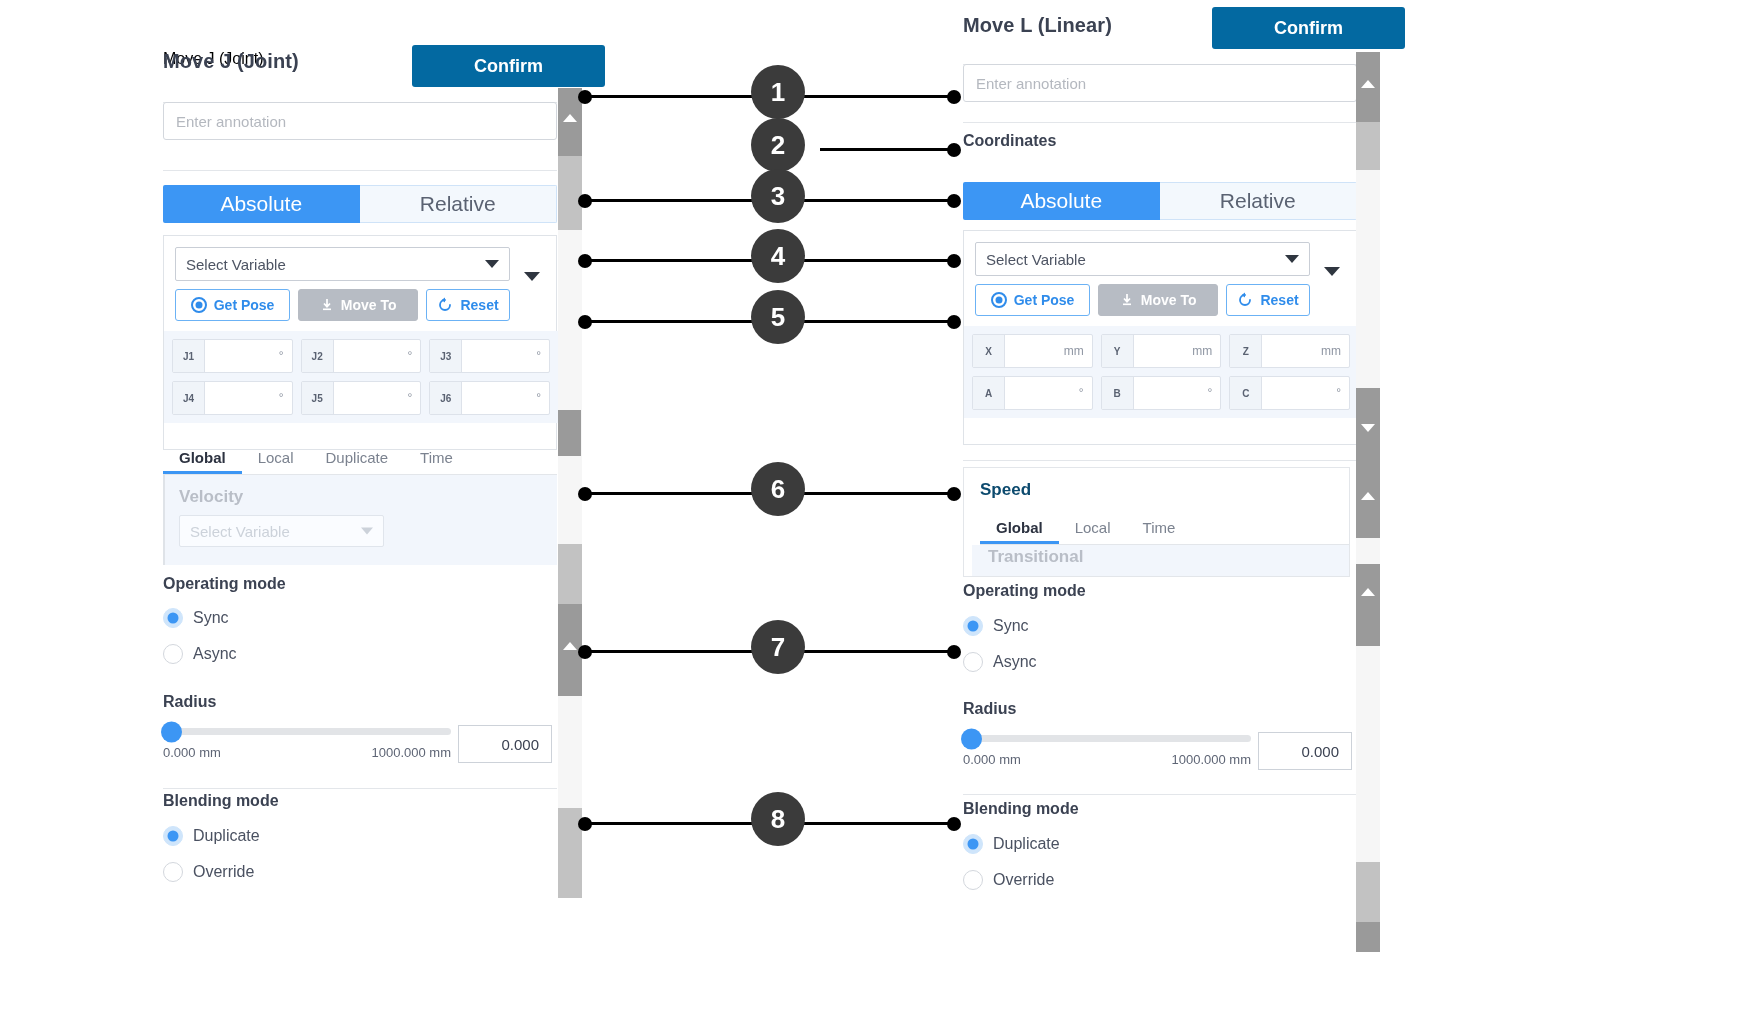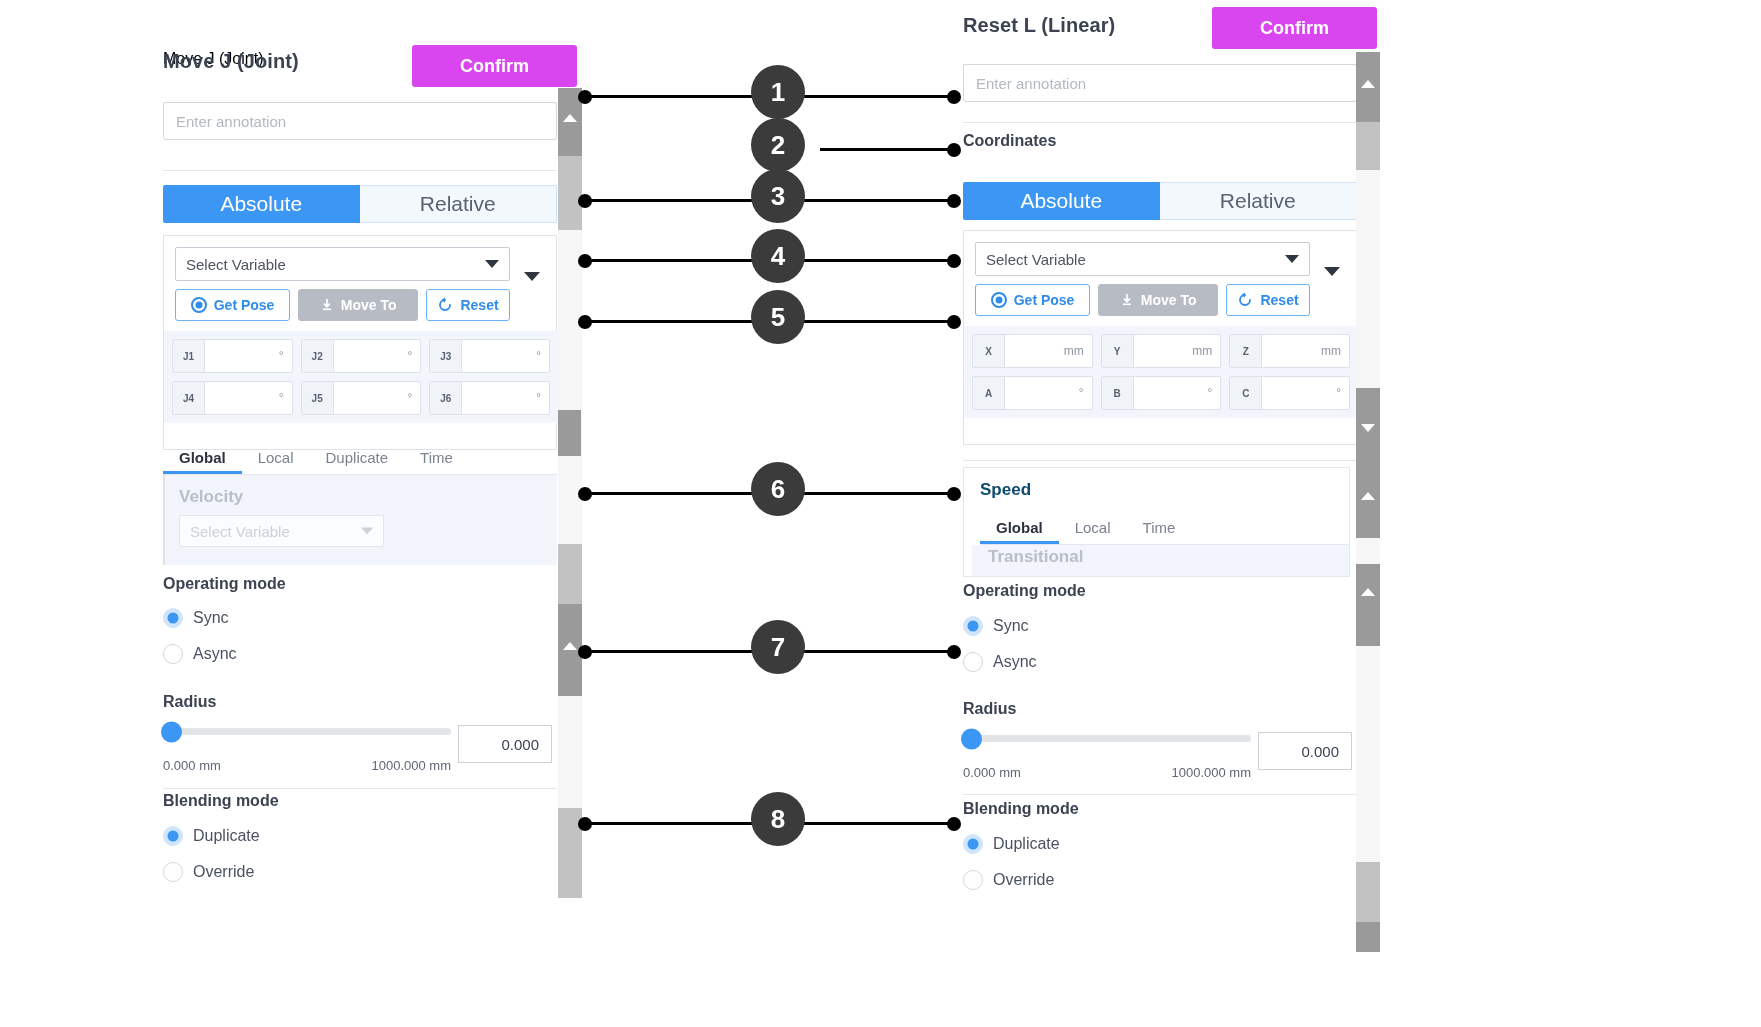--- a/index.html
+++ b/index.html
@@ -12,22 +12,22 @@
   }
   .stage { position: relative; width: 1761px; height: 1027px; background:#fff; }
 
   
   .panel { position: absolute; background: #fff; }
 
   .panel-title {
     font-size: 20px; font-weight: bold; color: #3b4252; letter-spacing: .1px;
   }
   .confirm-btn {
-    background:#d946ef; color:#fff; border:none; border-radius:3px;
-    font-size:18px; font-weight:bold; height:42px; width:165px;
+    background:#0369a1; color:#fff; border:none; border-radius:3px;
+    font-size:18px; font-weight:bold; height:42px; width:193px;
     display:flex; align-items:center; justify-content:center;
     font-family:"Liberation Sans", sans-serif;
   }
   .hrule { height:1px; background:#e3e6ea; width:100%; }
 
   .annot-input {
     height:38px; border:1px solid #d3d7dd; border-radius:3px; background:#fff;
     display:flex; align-items:center; padding:0 12px;
     color:#b4b8bf; font-size:15px;
   }
@@ -101,21 +101,21 @@
   }
   .radio.checked .dot { background:#cfe5fb; border-color:#cfe5fb; }
   .radio.checked .dot::after{
     content:""; position:absolute; left:50%; top:50%; transform:translate(-50%,-50%);
     width:11px;height:11px;border-radius:50%;background:#3c96f4;
   }
   .radio .txt { font-size:16px; color:#4a5161; }
   .track { height:7px; background:#e2e4e7; border-radius:4px; position:relative; }
   .knob { position:absolute; left:-2px; top:50%; transform:translateY(-50%);
           width:21px;height:21px;border-radius:50%;background:#3c96f4; }
-  .minmax { display:flex; justify-content:space-between; font-size:13px; color:#5e6575; margin-top:23px;}
+  .minmax { display:flex; justify-content:space-between; font-size:13px; color:#5e6575; margin-top:10px;}
   .numbox {
     border:1px solid #cdd2d9; background:#fff; height:38px;
     display:flex;align-items:center;justify-content:flex-end;padding-right:12px;
     font-size:15px;color:#3b4252;
   }
 
   .speedcard { border:1px solid #e3e6ea; background:#fff; }
   .speedcard .sp-title { font-size:17px; font-weight:bold; color:#0c4a6e; }
 
   
@@ -430,21 +430,21 @@
     <div class="sec-title" style="position:absolute; left:23px; top:818px;">Blending mode</div>
     <div class="radio checked" style="position:absolute; left:23px; top:852px;">
       <span class="dot"></span>
       <span class="txt">Duplicate</span>
     </div>
     <div class="radio" style="position:absolute; left:23px; top:888px;">
       <span class="dot"></span>
       <span class="txt">Override</span>
     </div>
   </div>
-  <div class="panel-title" style="position:absolute; left:963px; top:14px;">Reset L (Linear)</div>
+  <div class="panel-title" style="position:absolute; left:963px; top:14px;">Move L (Linear)</div>
 
   <div class="sbar" style="left:1356px; top:52px; width:24px; height:900px;">
     <div class="sbseg dark" style="top:0px;   height:70px;">
       <span class="arrow-up" style="top:28px;"></span>
     </div>
     <div class="sbseg light" style="top:70px;  height:48px;"></div>
     <div class="sbseg pale" style="top:118px; height:218px;"></div>
     <div class="sbseg dark" style="top:336px; height:150px;">
       <span class="arrow-dn" style="top:36px;"></span>
       <span class="arrow-up" style="top:104px;"></span>

